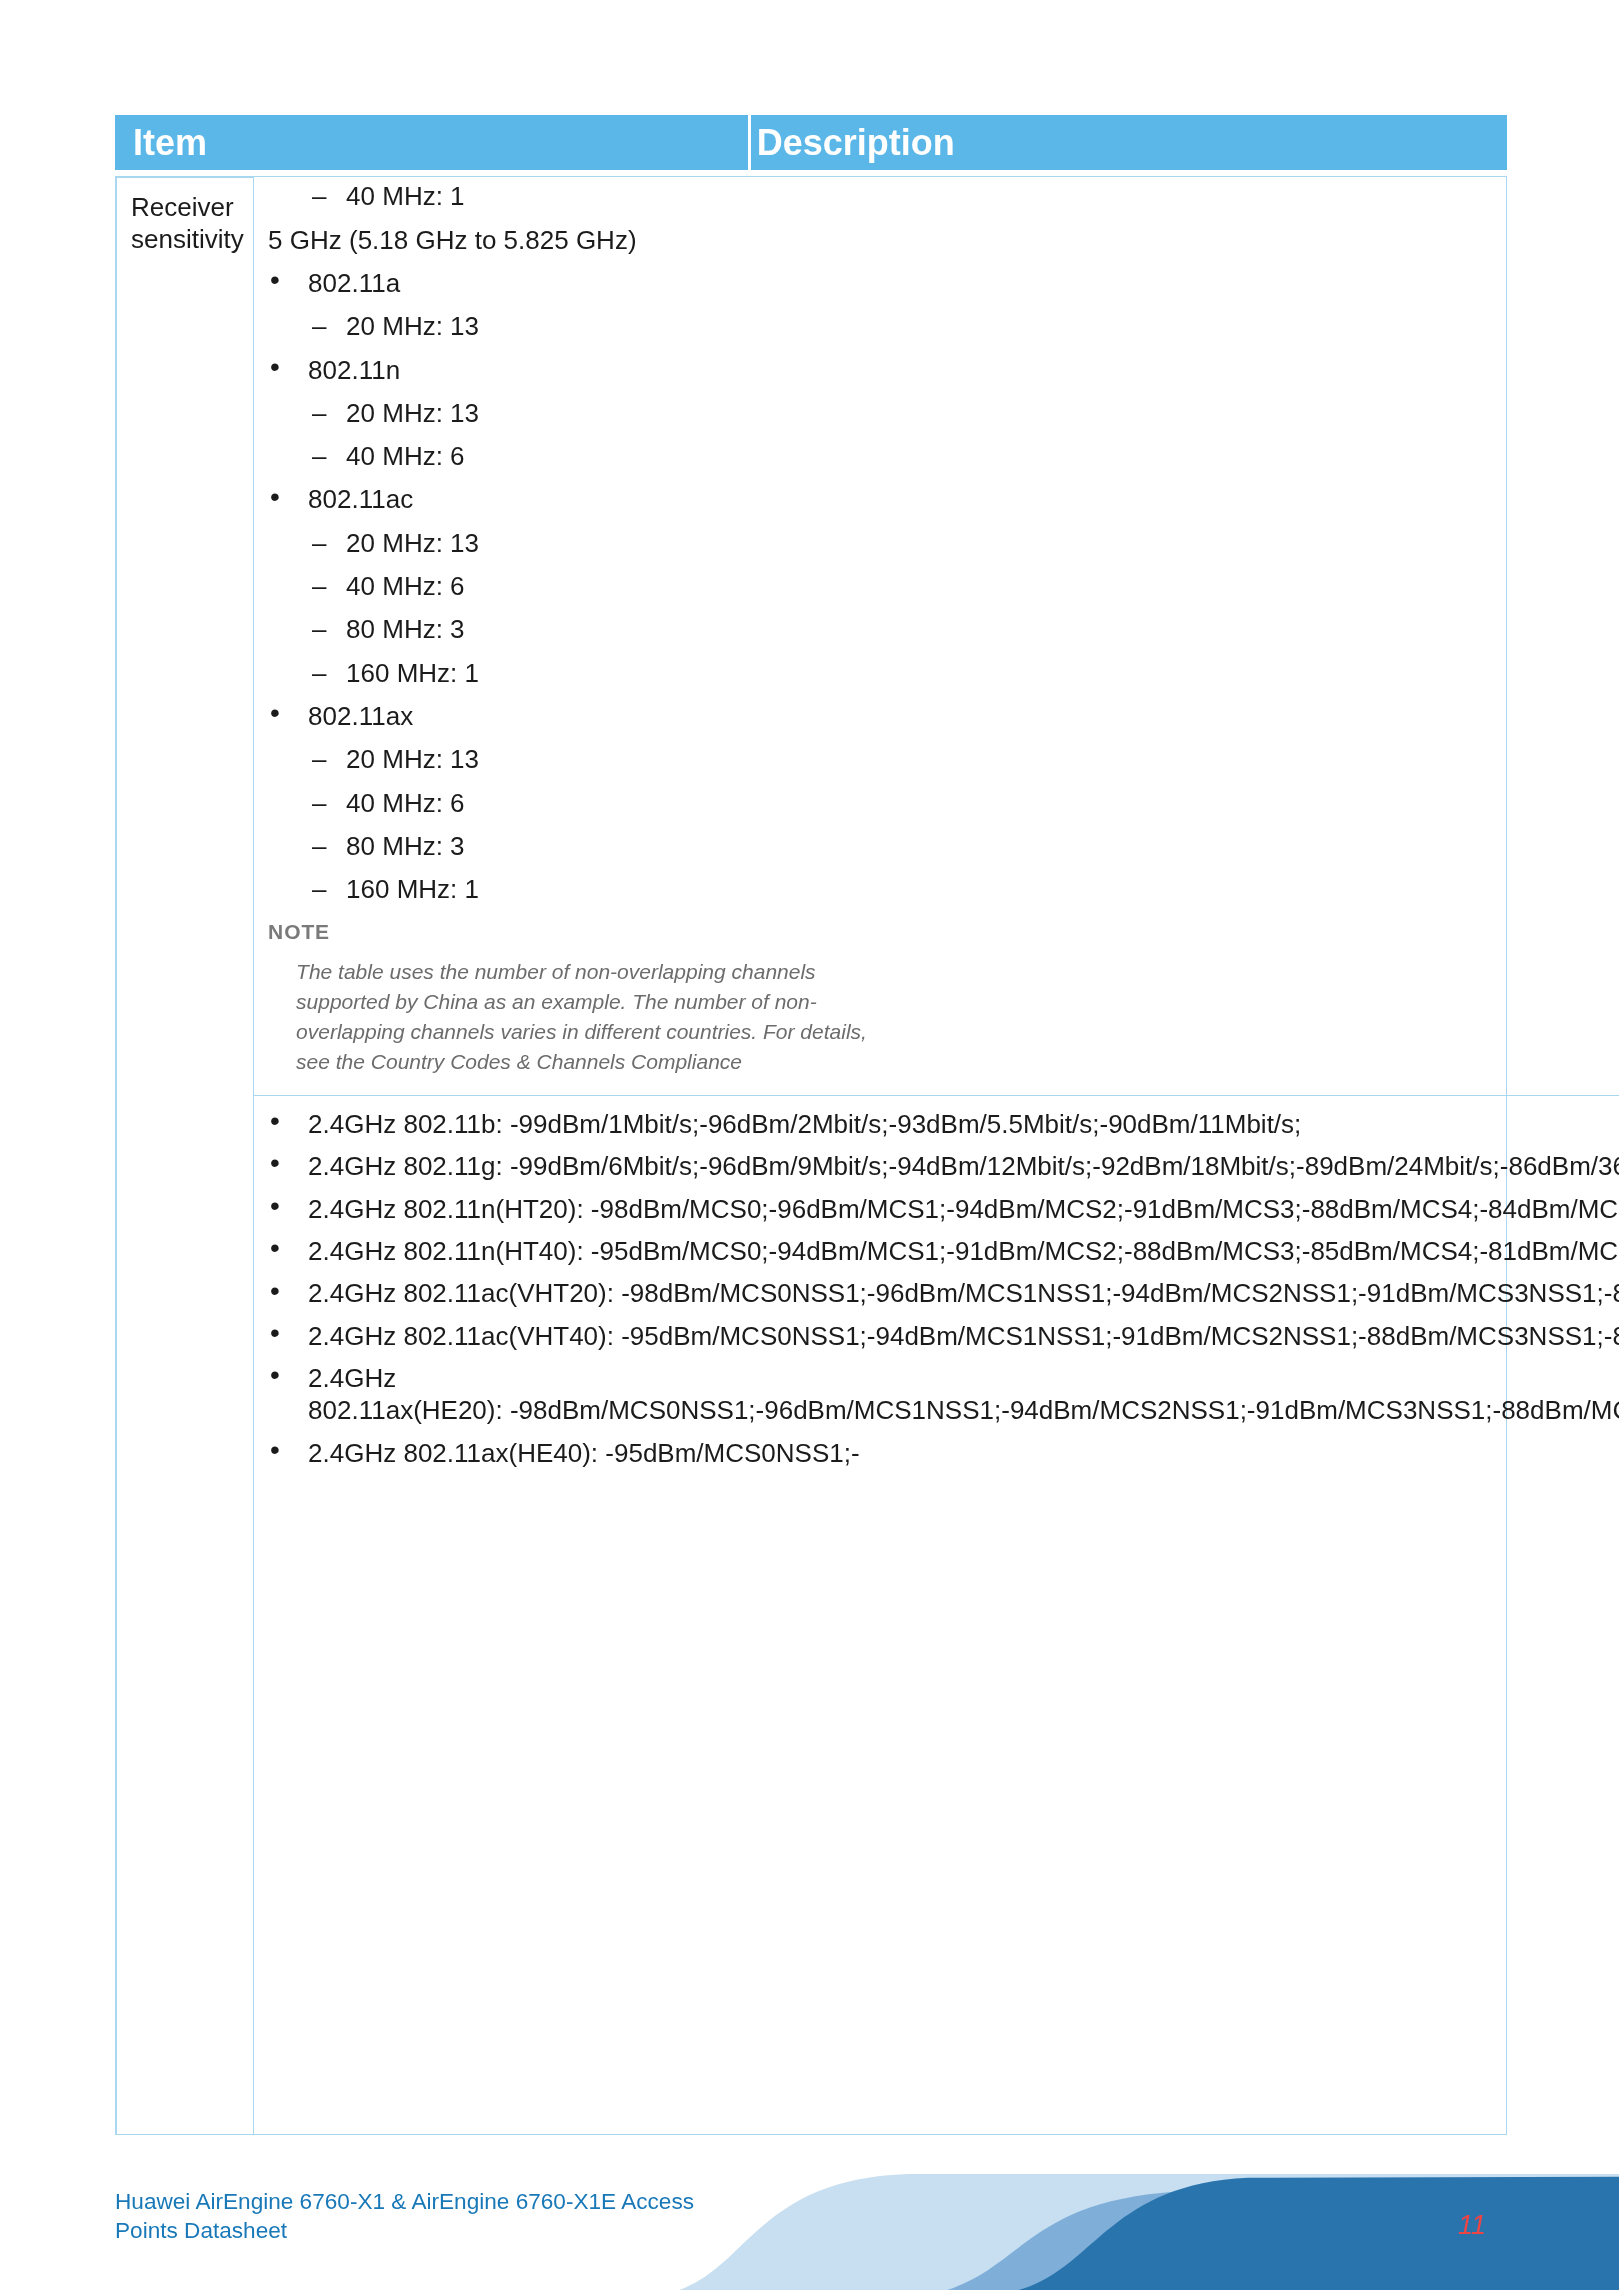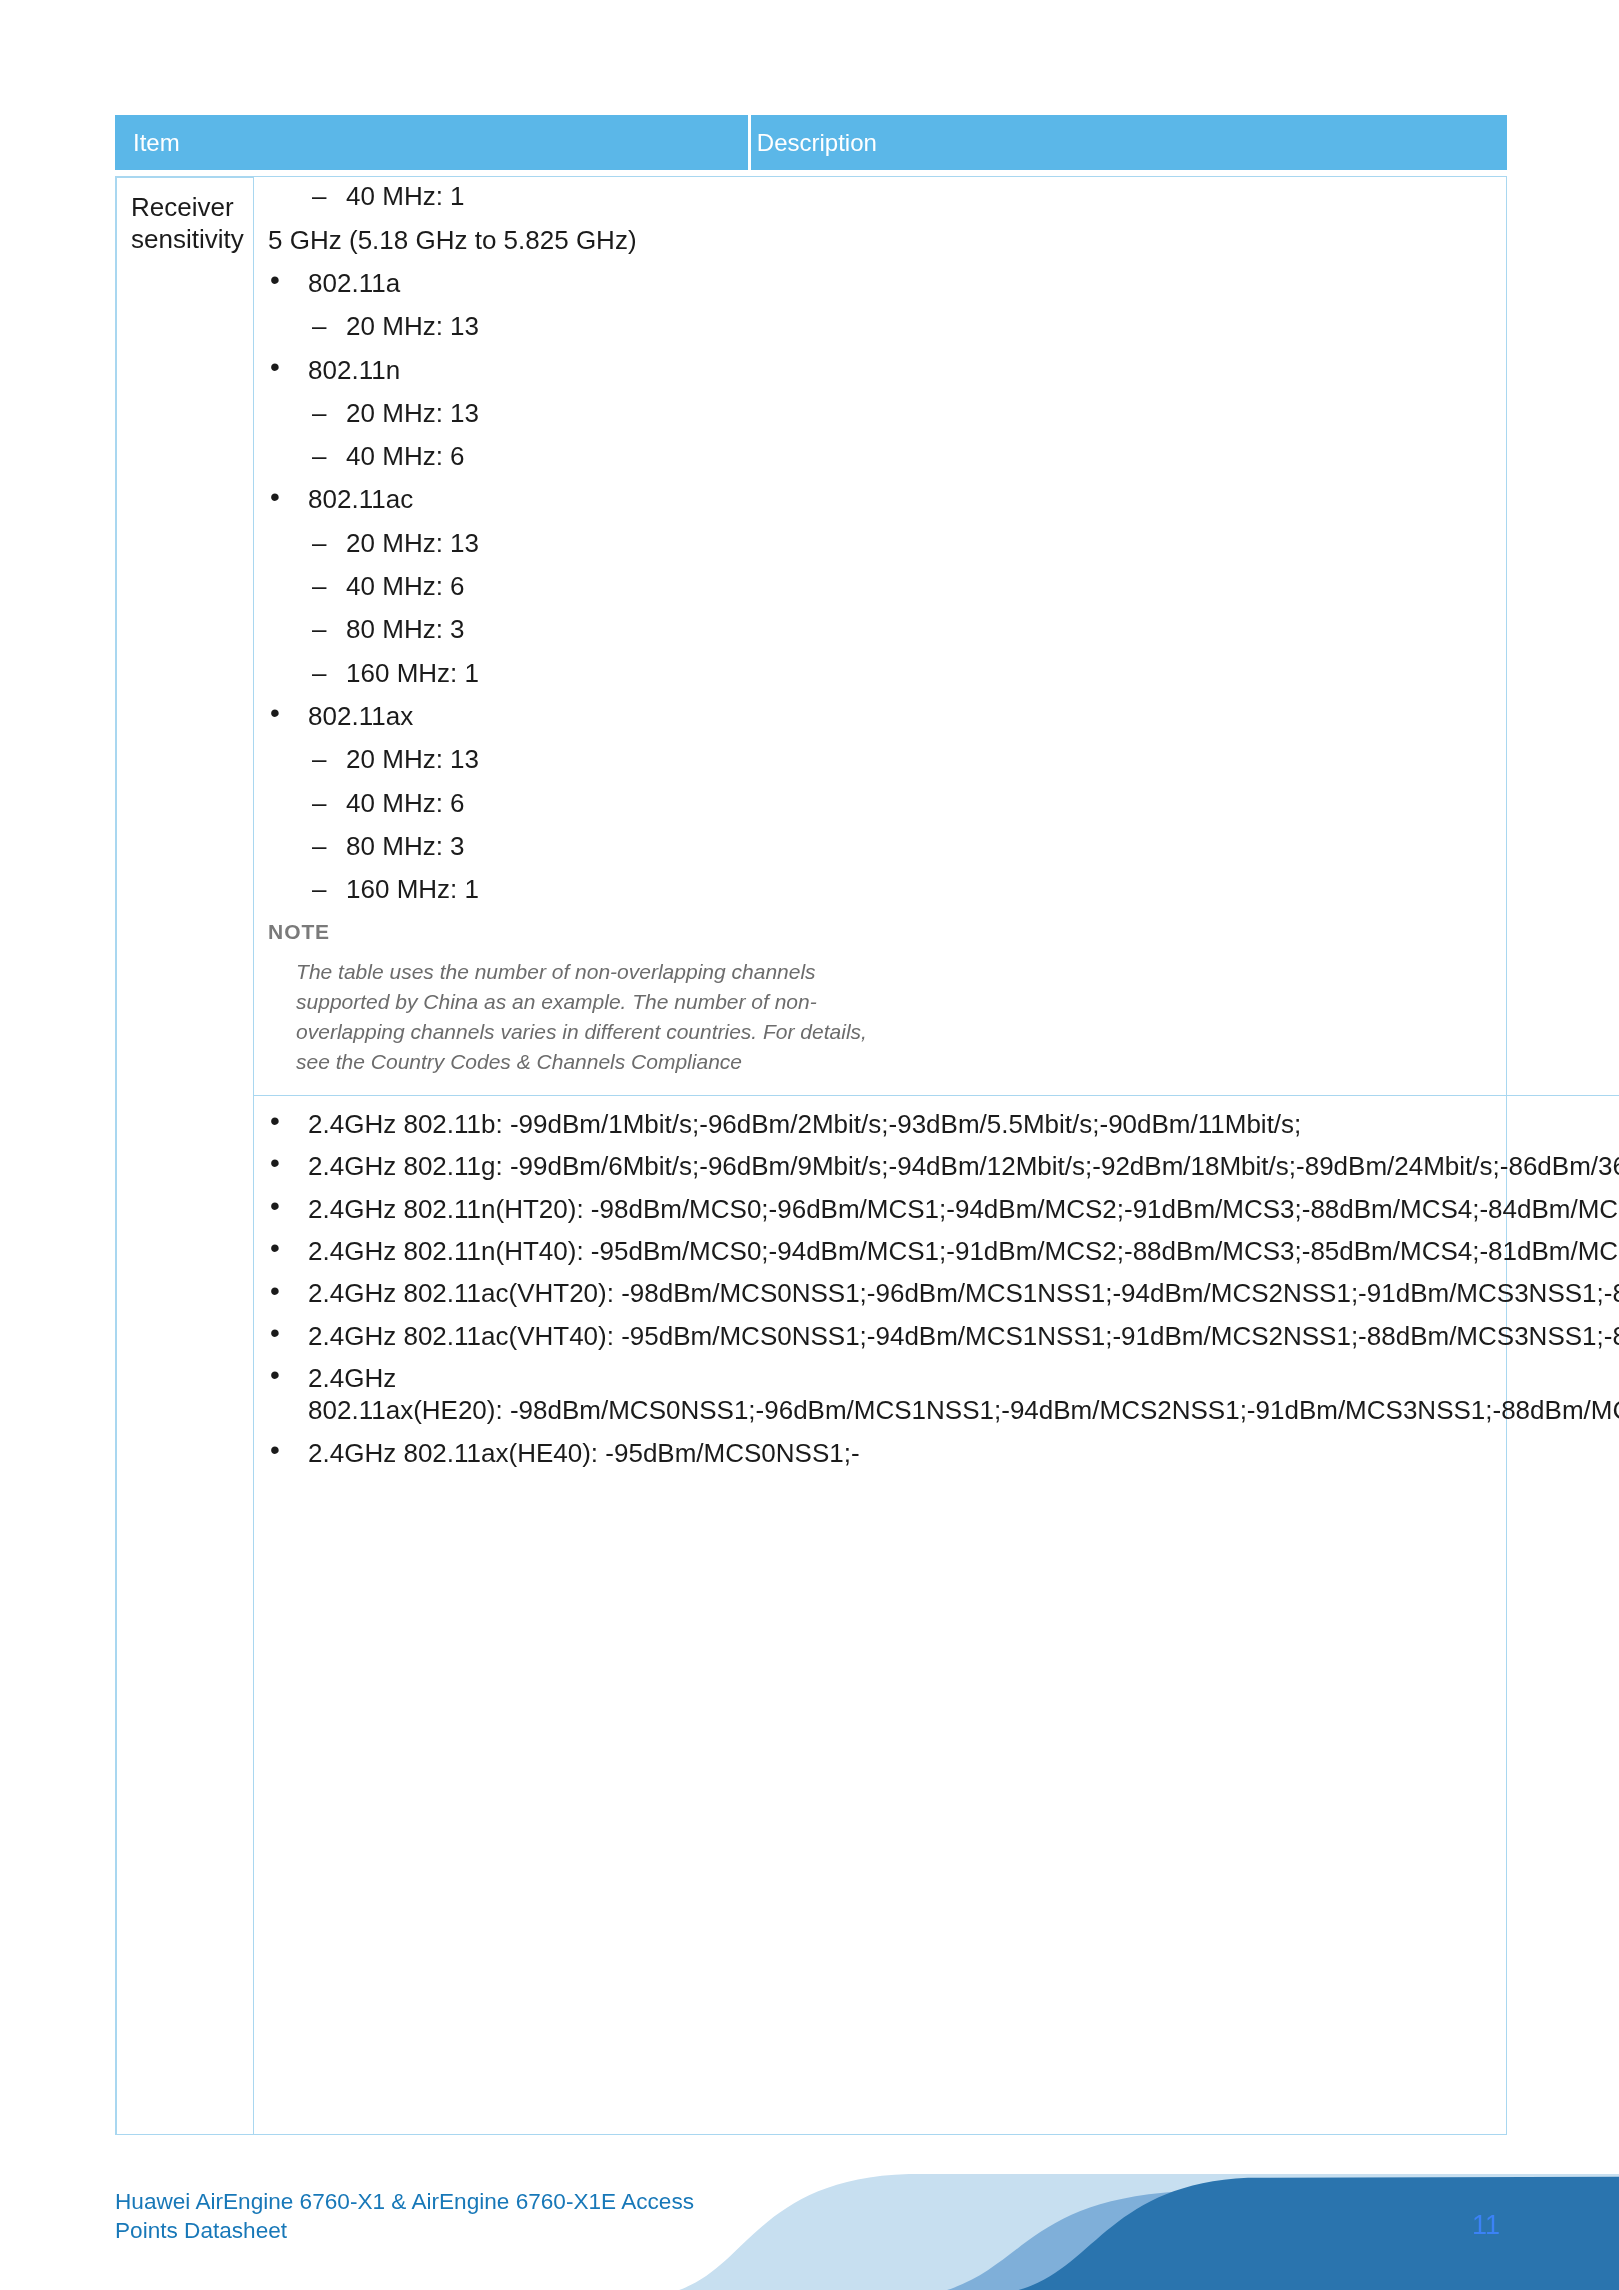--- a/index.html
+++ b/index.html
@@ -8,21 +8,21 @@
     width: 1620px; height: 2291px;
     font-family: "Liberation Sans", "DejaVu Sans", sans-serif;
     position: relative; overflow: hidden;
   }
   .page { position: absolute; left: 0; top: 0; width: 1620px; height: 2291px; background: #ffffff; }
 
   
   .spec-table { position: absolute; left: 115px; top: 115px; width: 1392px; }
   .thead { display: flex; height: 55px; margin-bottom: 5.6px; }
   .th {
-    background: #5BB7E8; color: #ffffff; font-weight: normal; font-size: 24px;
+    background: #5BB7E8; color: #ffffff; font-weight: bold; font-size: 36px;
     display: flex; align-items: center; text-align: right;
   }
   .th-item  { width: 633px; padding-left: 18px; margin-right: 2.8px; }
   .th-desc  { flex: 1; padding-left: 6px; }
 
   .tbody {
     display: flex; height: 1959px;
     border: 1.9px solid #A9D7F0; background: #ffffff;
   }
   .col-item { width: 291px; border-right: 1.9px solid #A9D7F0; }
@@ -52,22 +52,22 @@
   .rb-li { position: relative; padding-left: 40px; margin-bottom: 10.4px; overflow-wrap: break-word; }
   .rb-li > .marker { position: absolute; left: 1.9px; top: -2.8px; font-size: 28px; }
 
   
   .footer-title {
     position: absolute; left: 115px; top: 2187px; width: 621px;
     font-size: 22.6px; line-height: 29px; color: #1878B8;
   }
   .waves { position: absolute; left: 0; top: 2156px; width: 1620px; height: 135px; display: block; }
   .page-number {
-    position: absolute; left: 1458px; top: 2210px; width: 56px; text-align: center;
-    font-size: 27px; color: #3b82f6; z-index: 3;
+    position: absolute; left: 1458px; top: 2210px; width: 56px; 
+    font-size: 27px; color: #ef4444; z-index: 3; font-style: italic;
   }
 </style>
 </head>
 <body>
 
 <div class="page">
 
   <div class="spec-table">
 
     <div class="thead">

